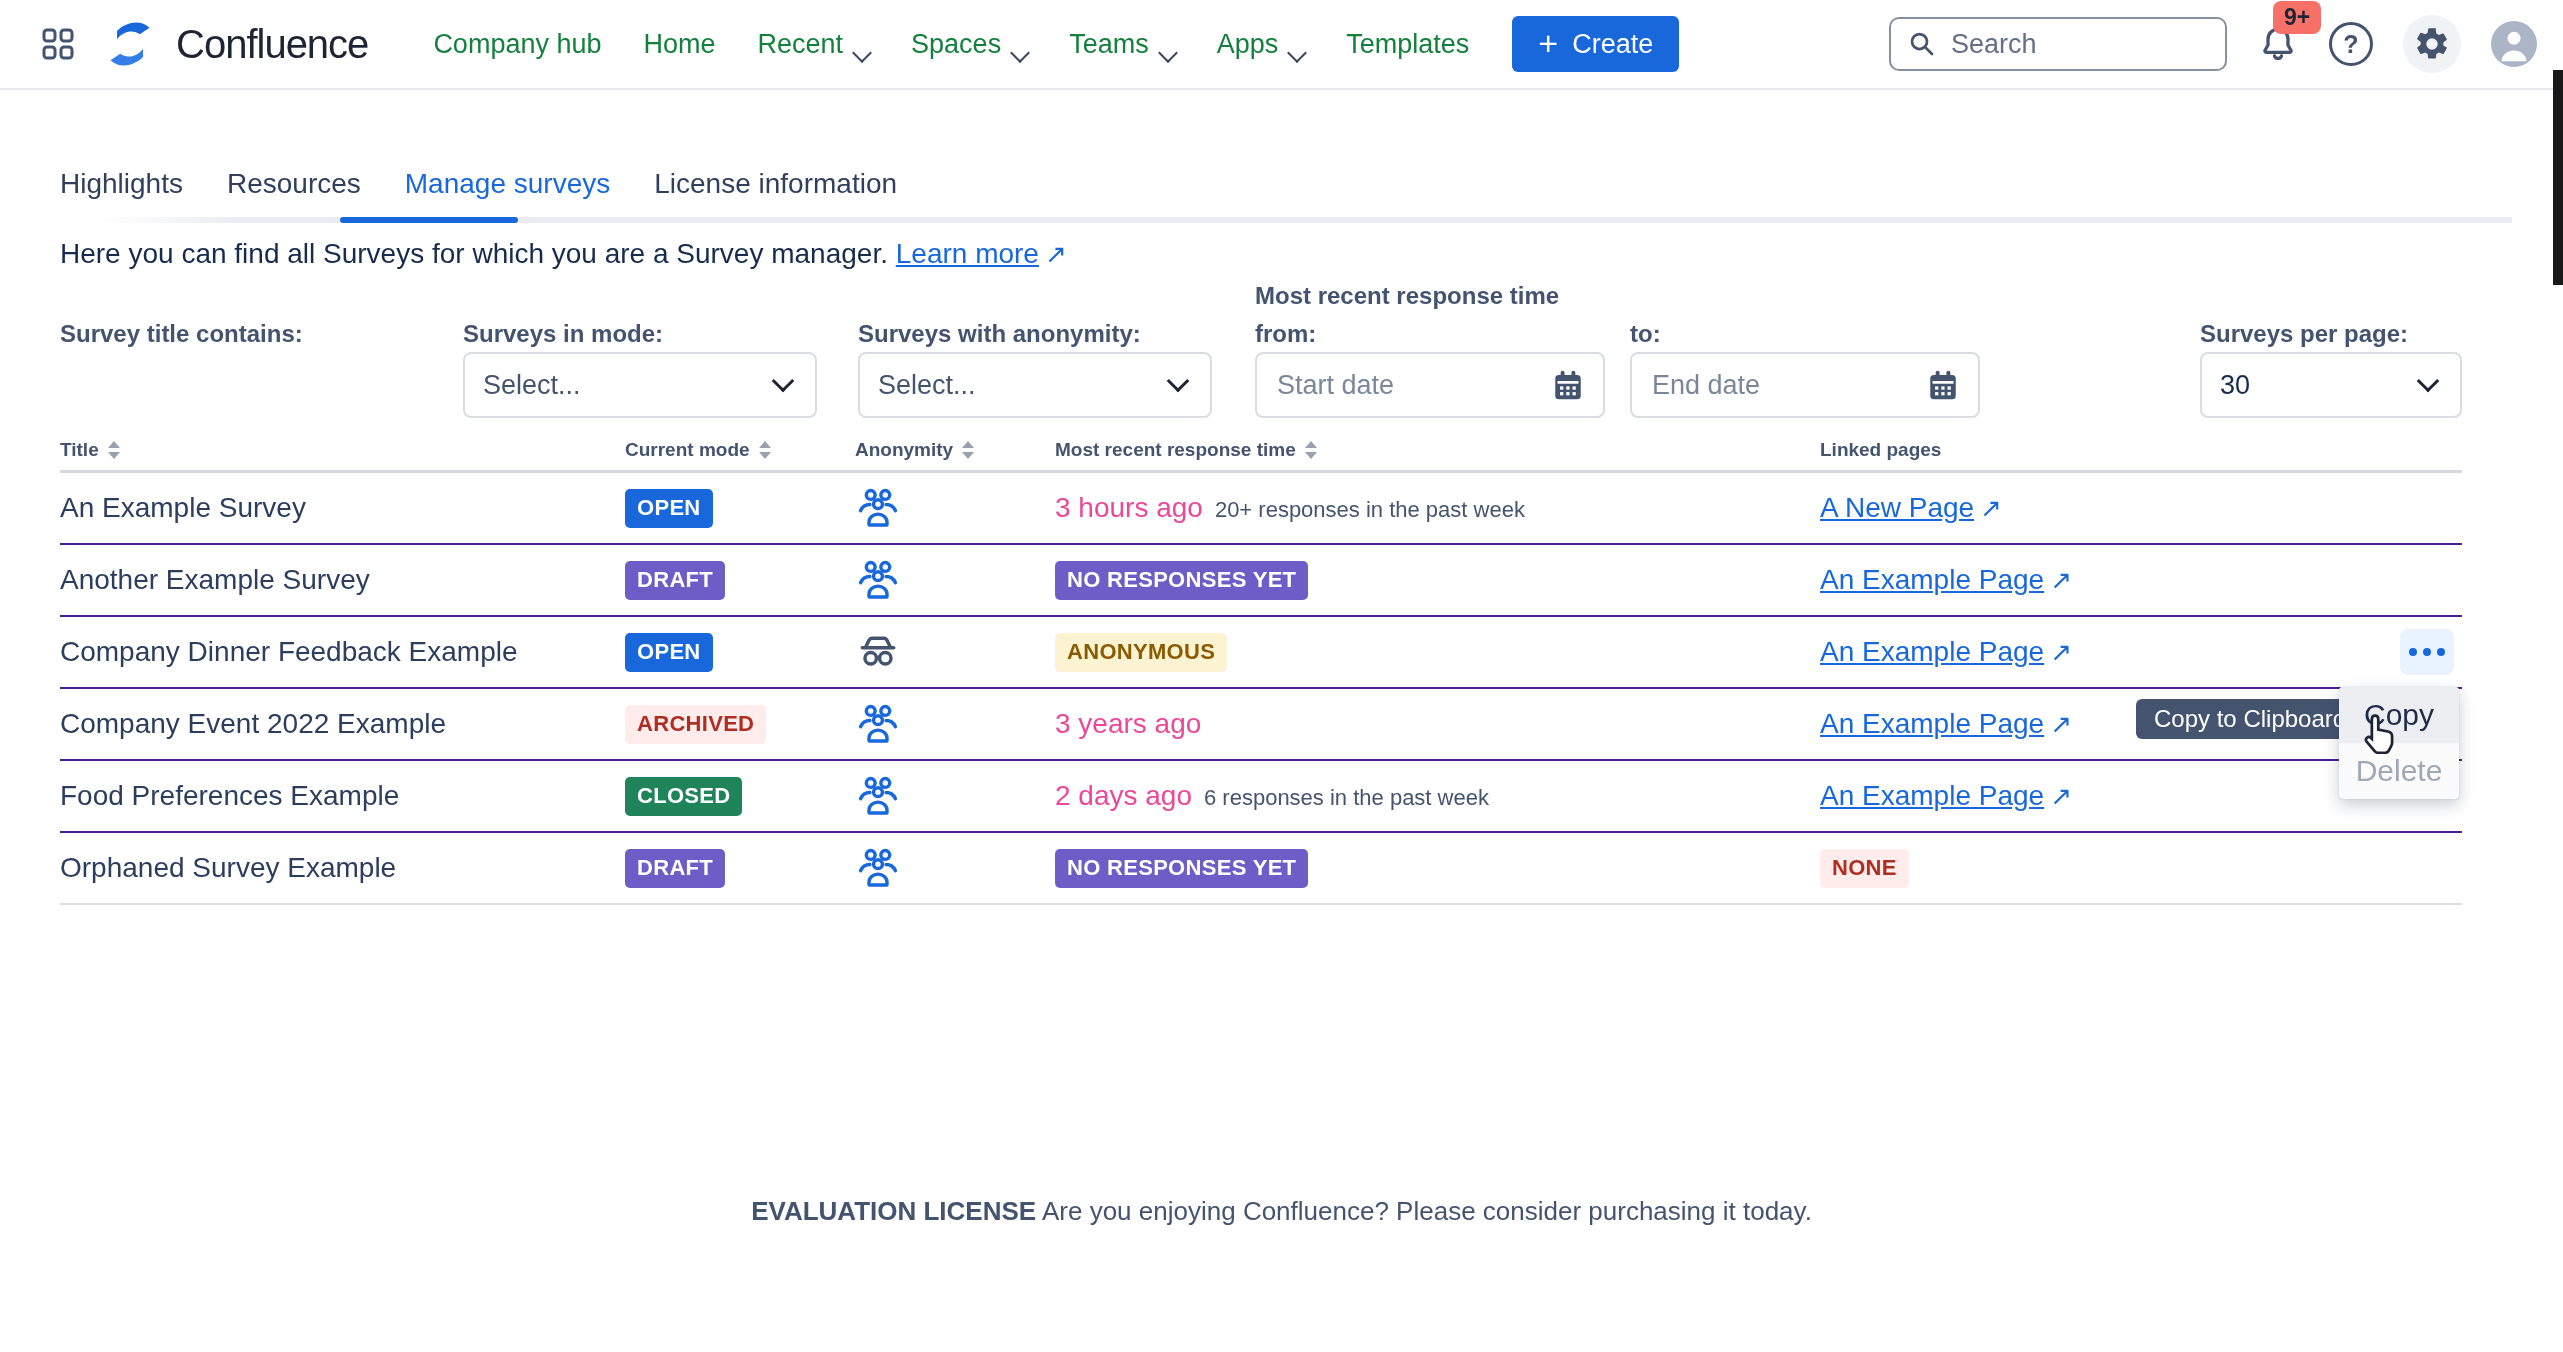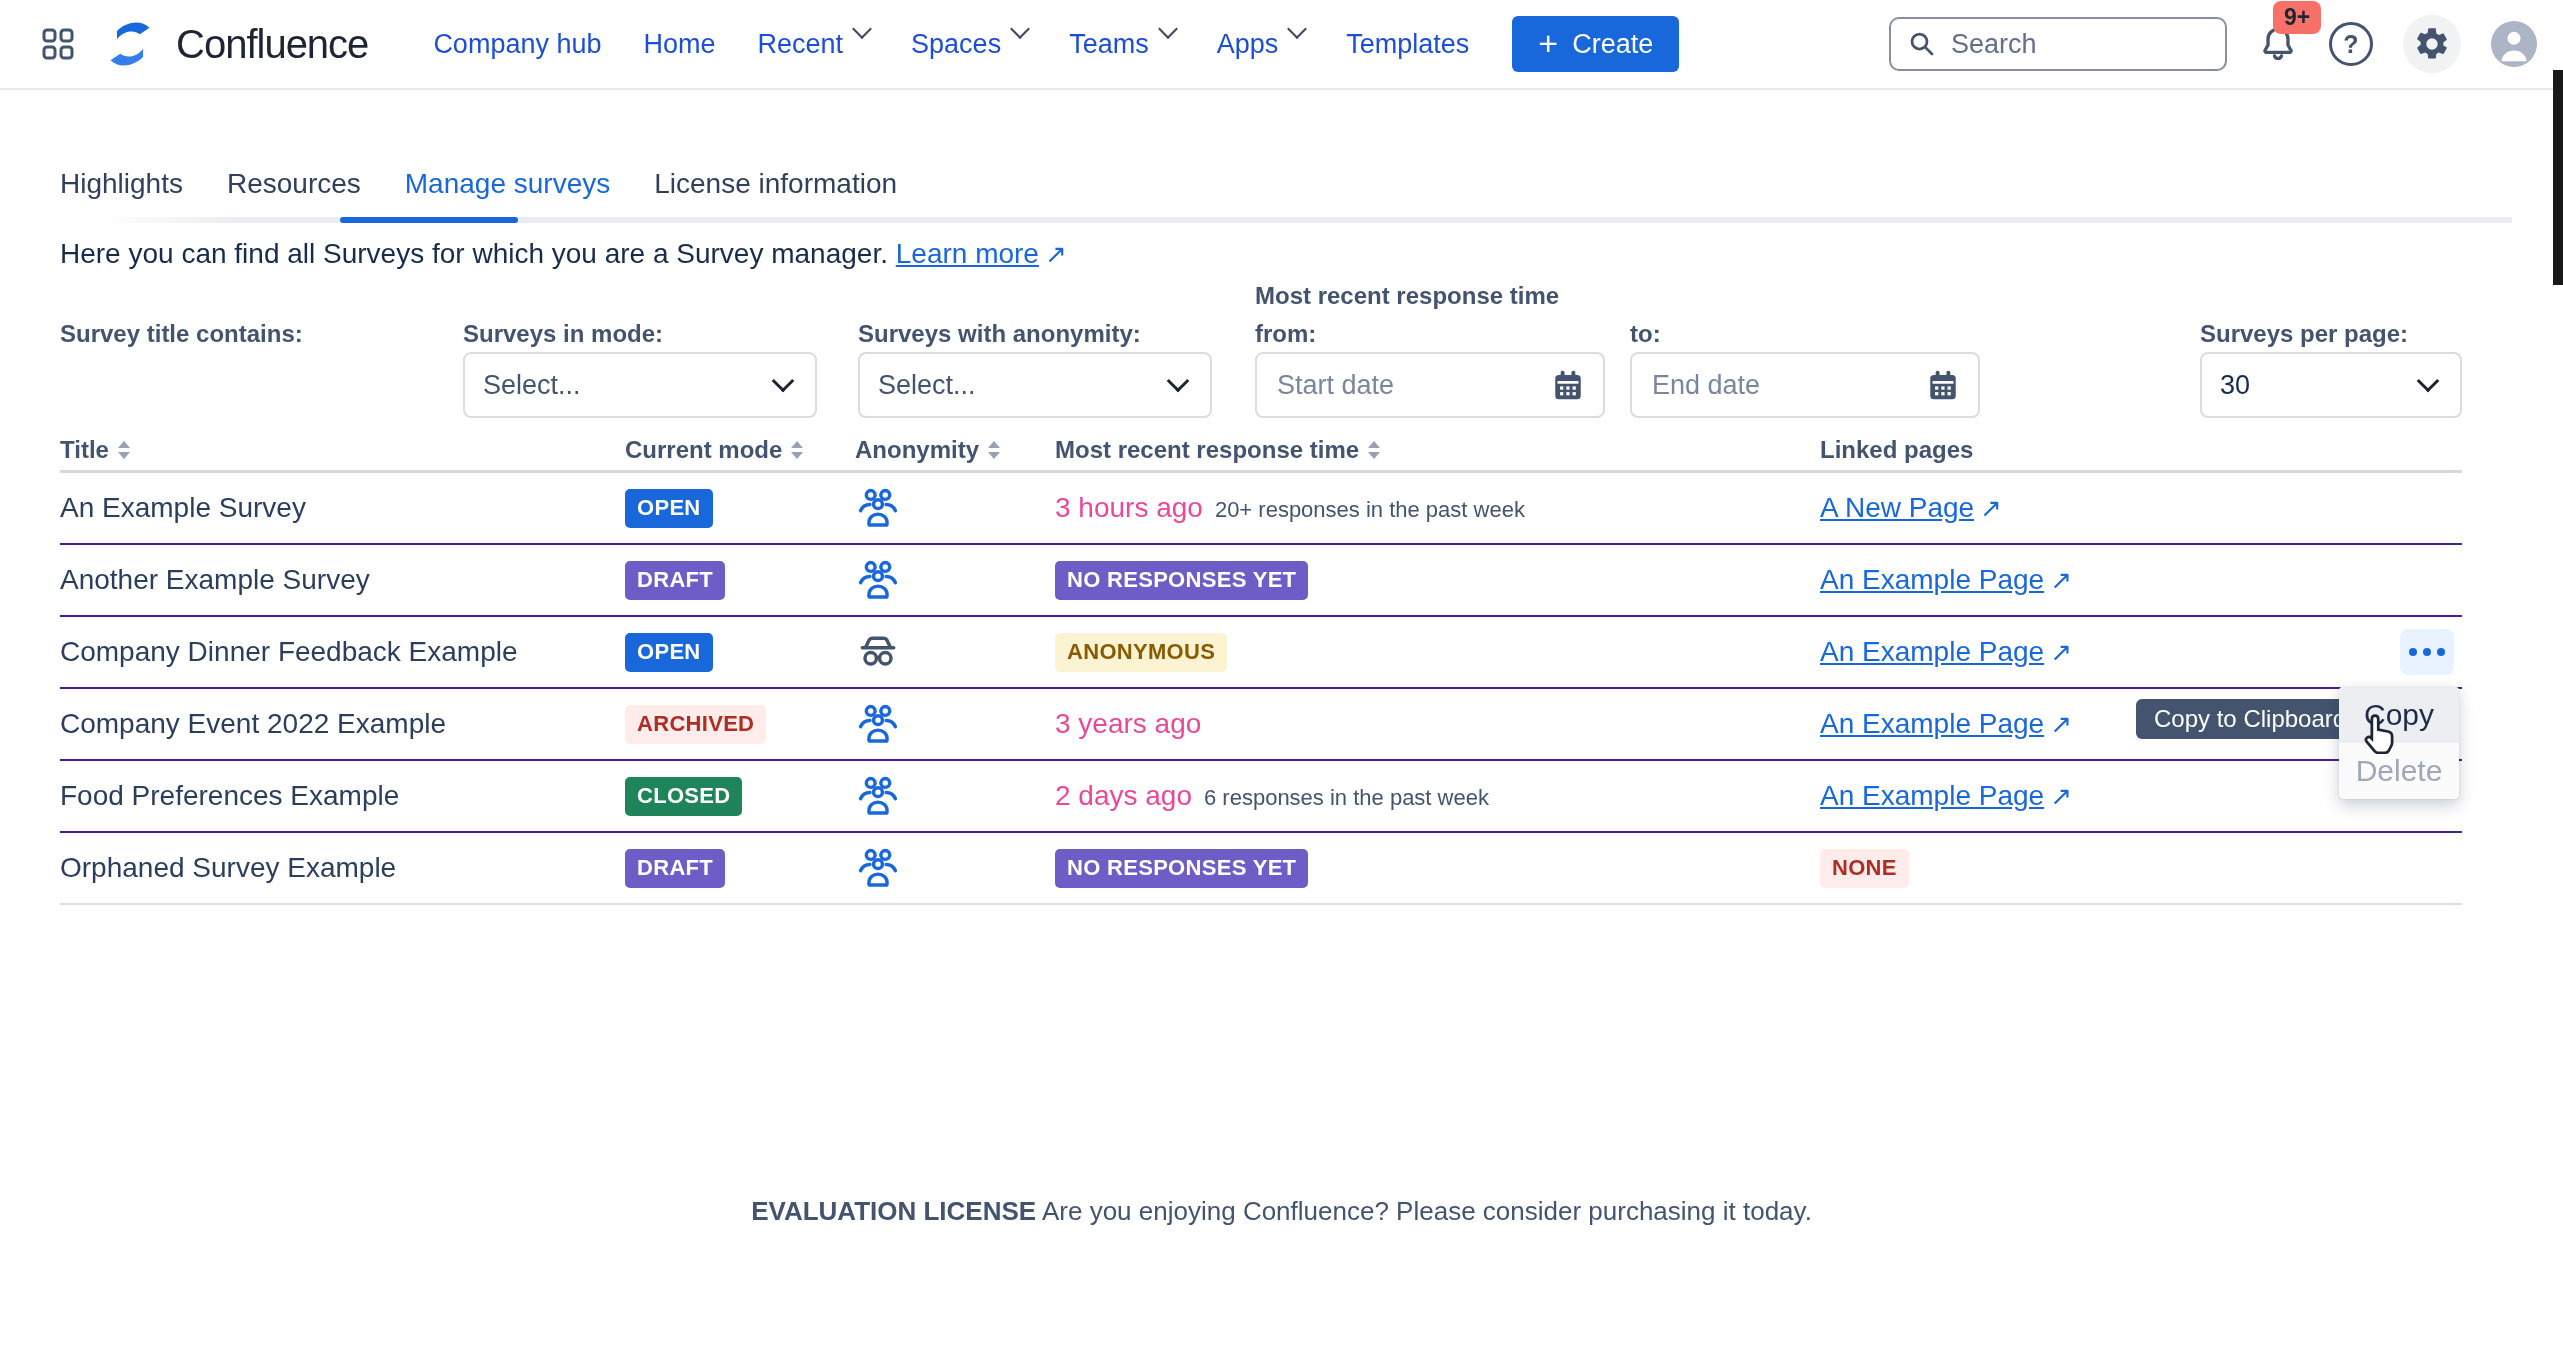--- a/index.html
+++ b/index.html
@@ -6,21 +6,21 @@
   .page{position:relative;width:2563px;height:1352px;overflow:hidden;background:#fff;
         font-family:"Liberation Sans",sans-serif;color:#172B4D;}
 
   
   .topnav{position:absolute;top:0;left:0;width:2563px;height:90px;box-sizing:border-box;
           display:flex;align-items:center;padding:0 26px 0 40px;background:#fff;
           border-bottom:2px solid #E7E9EE;}
   .appgrid{margin-right:28px;display:flex;}
   .logo{display:flex;align-items:center;margin-right:44px;}
   .logo-text{font-size:40px;font-weight:500;color:#1D2433;letter-spacing:-1px;margin-left:20px;}
-  .nav-item{font-size:27px;color:#1d4ed8;margin:0 21px;display:flex;align-items:flex-start;gap:12px;cursor:pointer;white-space:nowrap;}
+  .nav-item{font-size:27px;color:#15803d;margin:0 21px;display:flex;align-items:flex-end;gap:12px;cursor:pointer;white-space:nowrap;}
   .chev{width:12px;height:12px;border-right:2.6px solid #3B4760;border-bottom:2.6px solid #3B4760;
         transform:rotate(45deg);margin-top:-7px;}
   .create-btn{margin-left:22px;height:56px;padding:0 26px;background:#1868DB;border-radius:6px;
         display:flex;align-items:center;gap:14px;color:#fff;font-size:27px;cursor:pointer;}
   .plus{font-size:34px;font-weight:300;line-height:0;margin-top:-3px;}
   .nav-right{margin-left:auto;display:flex;align-items:center;gap:30px;}
   .searchbox{width:338px;height:54px;border:2px solid #87909E;border-radius:10px;display:flex;
         align-items:center;padding:0 16px;gap:12px;box-sizing:border-box;}
   .searchbox input{border:none;outline:none;font-size:27px;color:#44546F;width:230px;
         font-family:"Liberation Sans",sans-serif;background:transparent;}
@@ -57,21 +57,21 @@
   .fbox input::placeholder{color:#7A8699;}
   .sel-value{font-size:27px;color:#44546F;flex:1;}
   .sel-value.dark{color:#172B4D;}
   .sel-chev{width:13px;height:13px;border-right:3px solid #1D2433;border-bottom:3px solid #1D2433;
         transform:rotate(45deg);margin:-8px 6px 0 0;}
   .cal{margin-left:auto;flex:none;display:flex;}
 
   
   .thead{position:absolute;top:430px;left:60px;width:2402px;height:40px;display:flex;align-items:center;
         border-bottom:3px solid #D5D9DF;box-sizing:content-box;}
-  .th{font-size:24px;font-weight:700;color:#44546F;display:flex;align-items:center;}
+  .th{font-size:19px;font-weight:700;color:#44546F;display:flex;align-items:center;}
   .sort{display:inline-flex;flex-direction:column;gap:4px;margin-left:9px;}
   .sort i{display:block;width:0;height:0;border-left:6px solid transparent;border-right:6px solid transparent;}
   .sort .up{border-bottom:7px solid #98A1B0;}
   .sort .dn{border-top:7px solid #98A1B0;}
   .c1{width:565px;} .c2{width:230px;} .c3{width:200px;} .c4{width:765px;} .c5{width:520px;}
   .tbody{position:absolute;top:473px;left:60px;width:2402px;}
   .trow{display:flex;align-items:center;height:70px;border-bottom:2px solid #4c1d95;position:relative;}
   .trow:last-child{border-bottom:2px solid #DCDFE4;}
   .cell{display:flex;align-items:center;}
   .title-txt{font-size:28px;color:#2C3E5D;}

